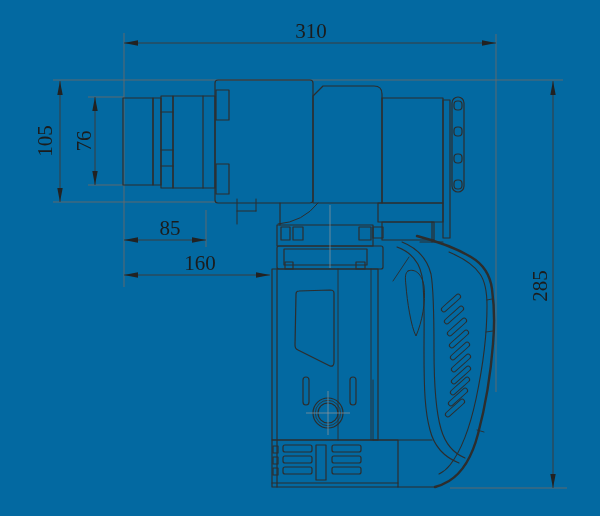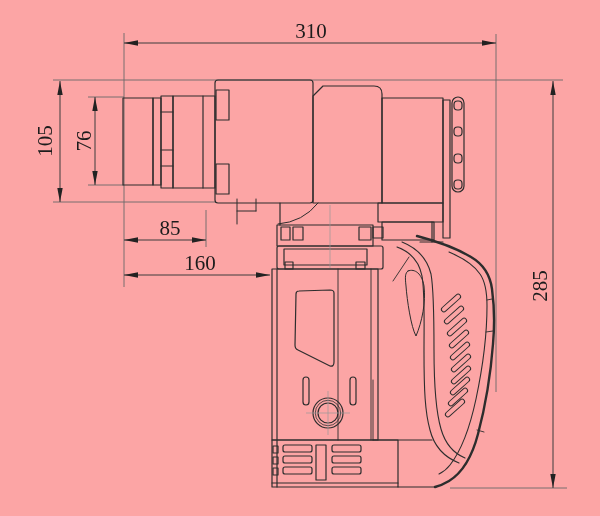--- a/index.html
+++ b/index.html
@@ -1,16 +1,16 @@
 <!DOCTYPE html>
 <html><head>
 <meta charset="utf-8">
 <style>
   html,body{margin:0;padding:0;background:#ffffff;}
-  .stage{position:relative;width:600px;height:516px;background:#fca5a5;overflow:hidden;
+  .stage{position:relative;width:600px;height:516px;background:#0369a1;overflow:hidden;
          font-family:"Liberation Serif", serif;}
   svg{display:block}
   text{font-family:"Liberation Serif", serif;fill:#1c1c1c;}
   .dim-t{font-size:21px;}
 </style>
 </head>
 <body>
 
 <div class="stage">
 <svg width="600" height="516" viewBox="0 0 600 516">

